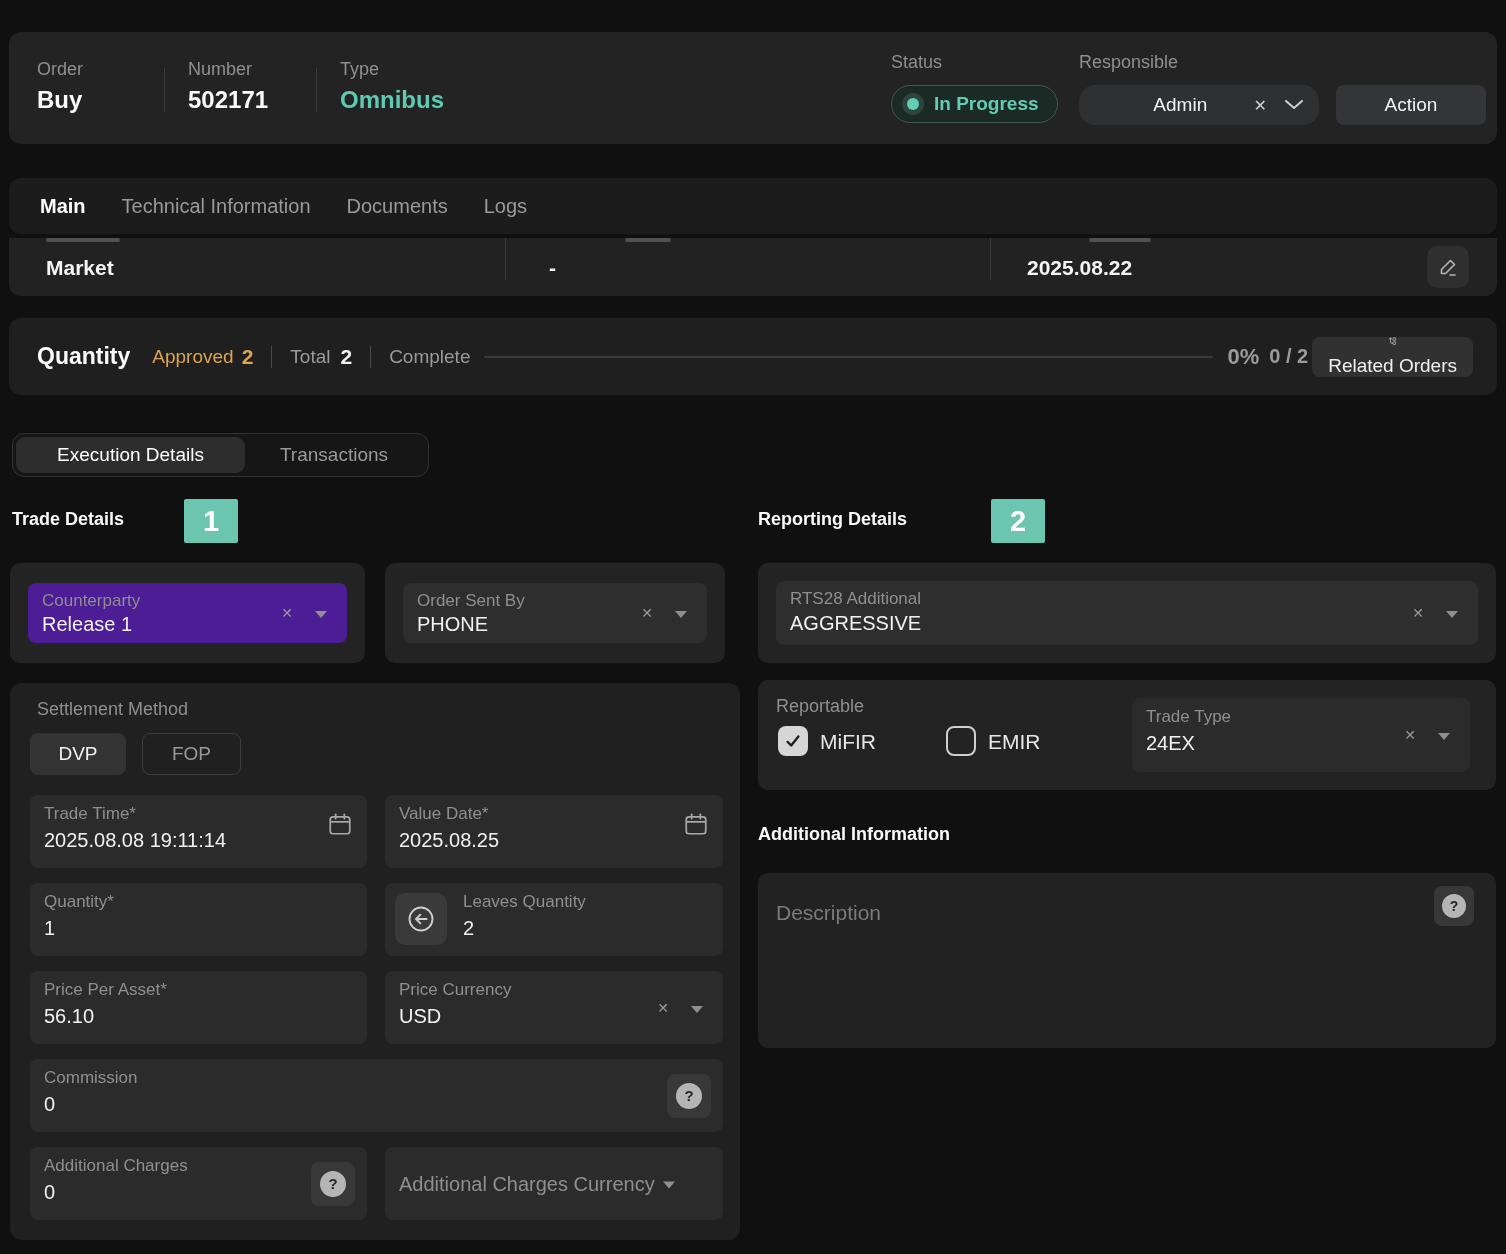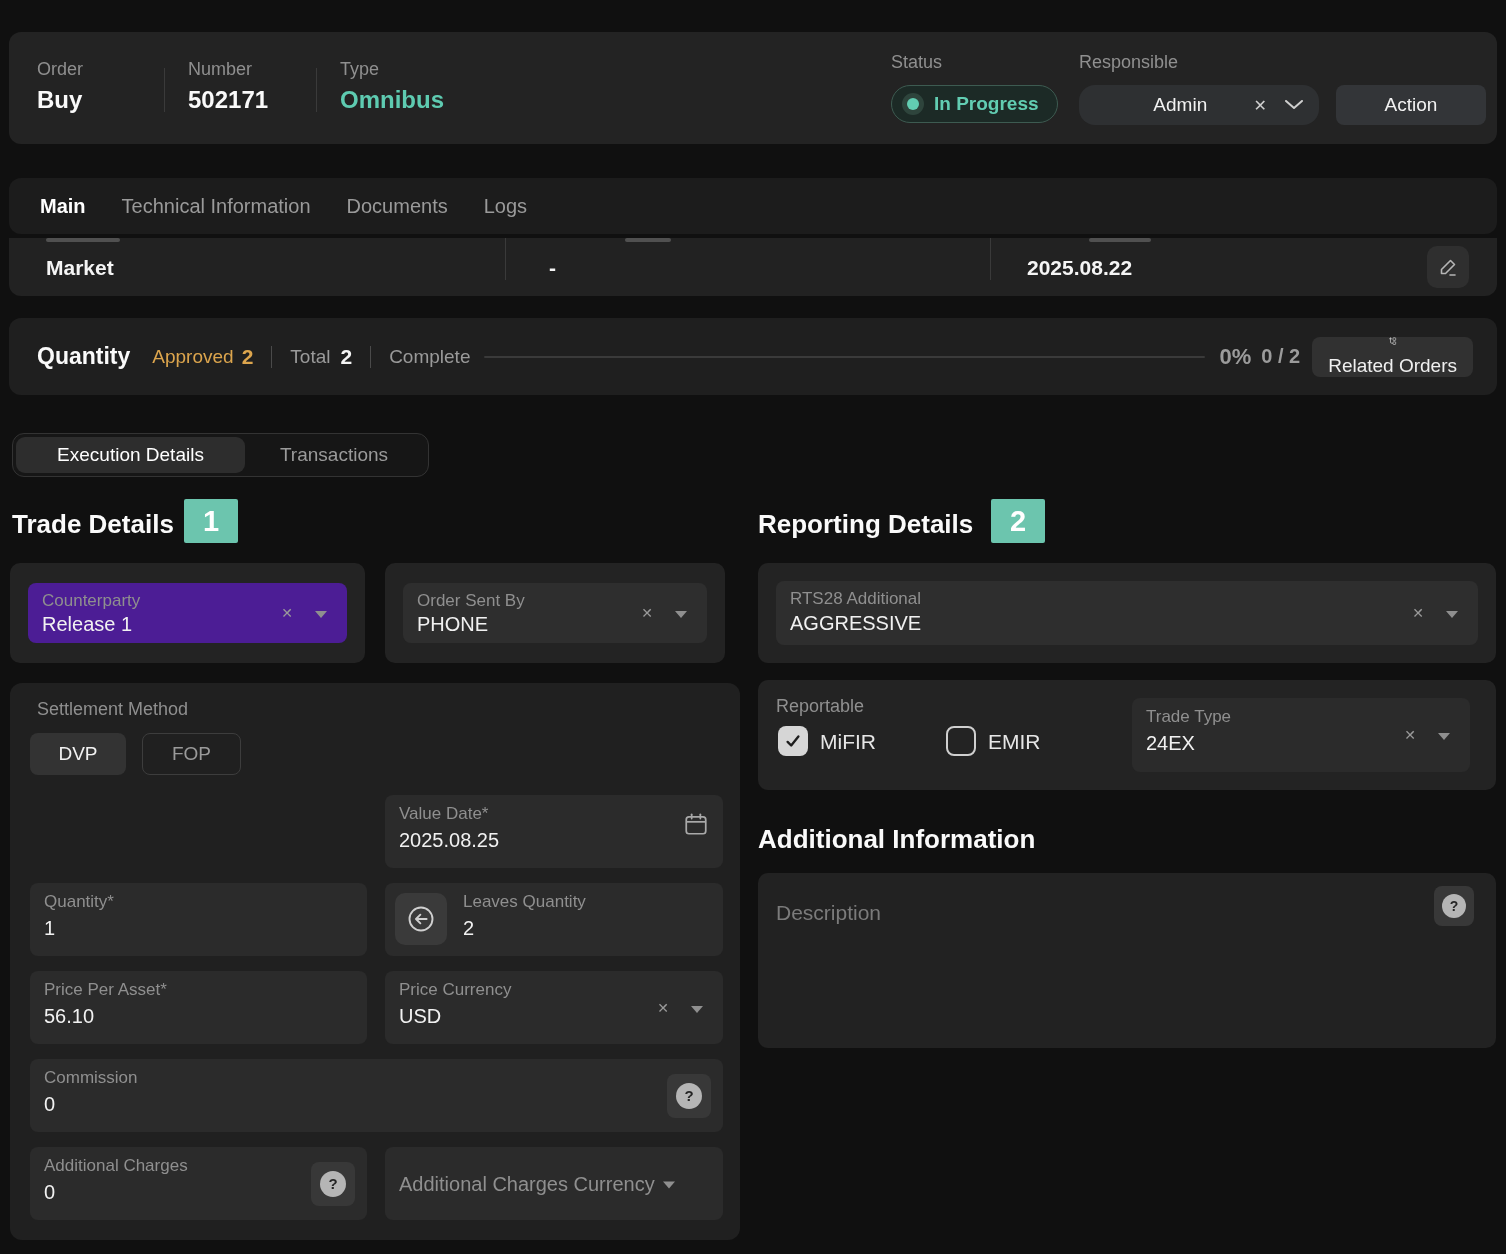--- a/index.html
+++ b/index.html
@@ -48,33 +48,33 @@
   #quantity-bar { position:absolute; left:9px; top:318px; width:1488px; height:77px; background:#1f1f1f; border-radius:12px;
                   display:flex; align-items:center; padding:0 24px 0 28px; }
   #quantity-bar .qtitle { font-size:23px; font-weight:bold; color:#fafafa; margin-right:22px; }
   .q-approved { color:#dca54d; font-size:19px; }
   .q-approved-num { color:#dca54d; font-size:21px; font-weight:bold; margin-left:8px; }
   .q-sep { width:1px; height:22px; background:#4a4a4a; margin:0 18px; }
   .q-glbl { color:#9a9a9a; font-size:19px; }
   .q-wnum { color:#f5f5f5; font-size:21px; font-weight:bold; margin-left:10px; }
   #progress-line { flex:1; height:2px; background:#3a3a3a; border-radius:1px; margin:0 14px; }
   .q-pct { color:#9b9b9b; font-size:22px; font-weight:bold; margin-right:10px; }
-  .q-ratio { color:#9b9b9b; font-size:20px; font-weight:bold; margin-right:12px; }
+  .q-ratio { color:#9b9b9b; font-size:20px; font-weight:bold; margin-right:4px; }
   #related-orders-button { height:40px; background:#313131; border:none; border-radius:8px; display:flex; align-items:center;
                   gap:10px; padding:0 16px; color:#f0f0f0; font-size:19px; font-family:inherit;flex-direction:column; }
 
   
   #view-toggle { position:absolute; left:12px; top:433px; width:417px; height:44px; border:1px solid #333333; border-radius:12px;
                  display:flex; align-items:center; padding:3px; background:#161616; }
   .seg { height:36px; display:flex; align-items:center; justify-content:center; font-size:19px; border-radius:9px; }
   .seg.active { width:229px; background:#2d2d2d; color:#ffffff; }
   .seg.inactive { width:178px; color:#9a9a9a; }
 
   
-  .section-title { position:absolute; font-size:26px; font-weight:bold; color:#fafafa; }
+  .section-title { position:absolute; font-size:18px; font-weight:bold; color:#fafafa; }
   .step-badge { position:absolute; width:54px; height:44px; background:#6cc5ae; border-radius:2px; display:flex;
                 align-items:center; justify-content:center; color:#ffffff; font-size:29px; font-weight:bold; }
 
   
   .field { position:absolute; background:#2b2b2b; border-radius:8px; padding:9px 14px; }
   .field .lbl { display:block; }
   .field .val { display:block; margin-top:5px; }
   .clear-x { position:absolute; right:54px; top:50%; transform:translateY(-50%); color:#9a9a9a; font-size:14px; }
   .caret { position:absolute; right:20px; top:50%; margin-top:-2px; width:0; height:0;
            border-left:6px solid transparent; border-right:6px solid transparent; border-top:7px solid #8f8f8f; }
@@ -224,20 +224,30 @@
       <span class="clear-x">✕</span>
       <span class="caret"></span>
     </div>
   </div>
 
   <div id="settlement-panel" class="panel">
     <div class="lbl" style="position:absolute; left:27px; top:16px; font-size:18px;">Settlement Method</div>
     <button id="dvp-button">DVP</button>
     <button id="fop-button">FOP</button>
 
+    <div class="field" style="left:20px; top:112px; width:337px; height:73px;">
+      <span class="lbl">Trade Time*</span>
+      <span class="val">2025.08.08 19:11:14</span>
+      <svg class="cal-icon" width="26" height="26" viewBox="0 0 24 24">
+        <rect x="3" y="5.5" width="18" height="15.5" rx="2.5" fill="none" stroke="#a9a9a9" stroke-width="1.6"></rect>
+        <line x1="3" y1="10" x2="21" y2="10" stroke="#a9a9a9" stroke-width="1.6"></line>
+        <line x1="8" y1="3" x2="8" y2="7" stroke="#a9a9a9" stroke-width="1.6" stroke-linecap="round"></line>
+        <line x1="16" y1="3" x2="16" y2="7" stroke="#a9a9a9" stroke-width="1.6" stroke-linecap="round"></line>
+      </svg>
+    </div>
     <div class="field" style="left:375px; top:112px; width:338px; height:73px;">
       <span class="lbl">Value Date*</span>
       <span class="val">2025.08.25</span>
       <svg class="cal-icon" width="26" height="26" viewBox="0 0 24 24">
         <rect x="3" y="5.5" width="18" height="15.5" rx="2.5" fill="none" stroke="#a9a9a9" stroke-width="1.6"></rect>
         <line x1="3" y1="10" x2="21" y2="10" stroke="#a9a9a9" stroke-width="1.6"></line>
         <line x1="8" y1="3" x2="8" y2="7" stroke="#a9a9a9" stroke-width="1.6" stroke-linecap="round"></line>
         <line x1="16" y1="3" x2="16" y2="7" stroke="#a9a9a9" stroke-width="1.6" stroke-linecap="round"></line>
       </svg>
     </div>

